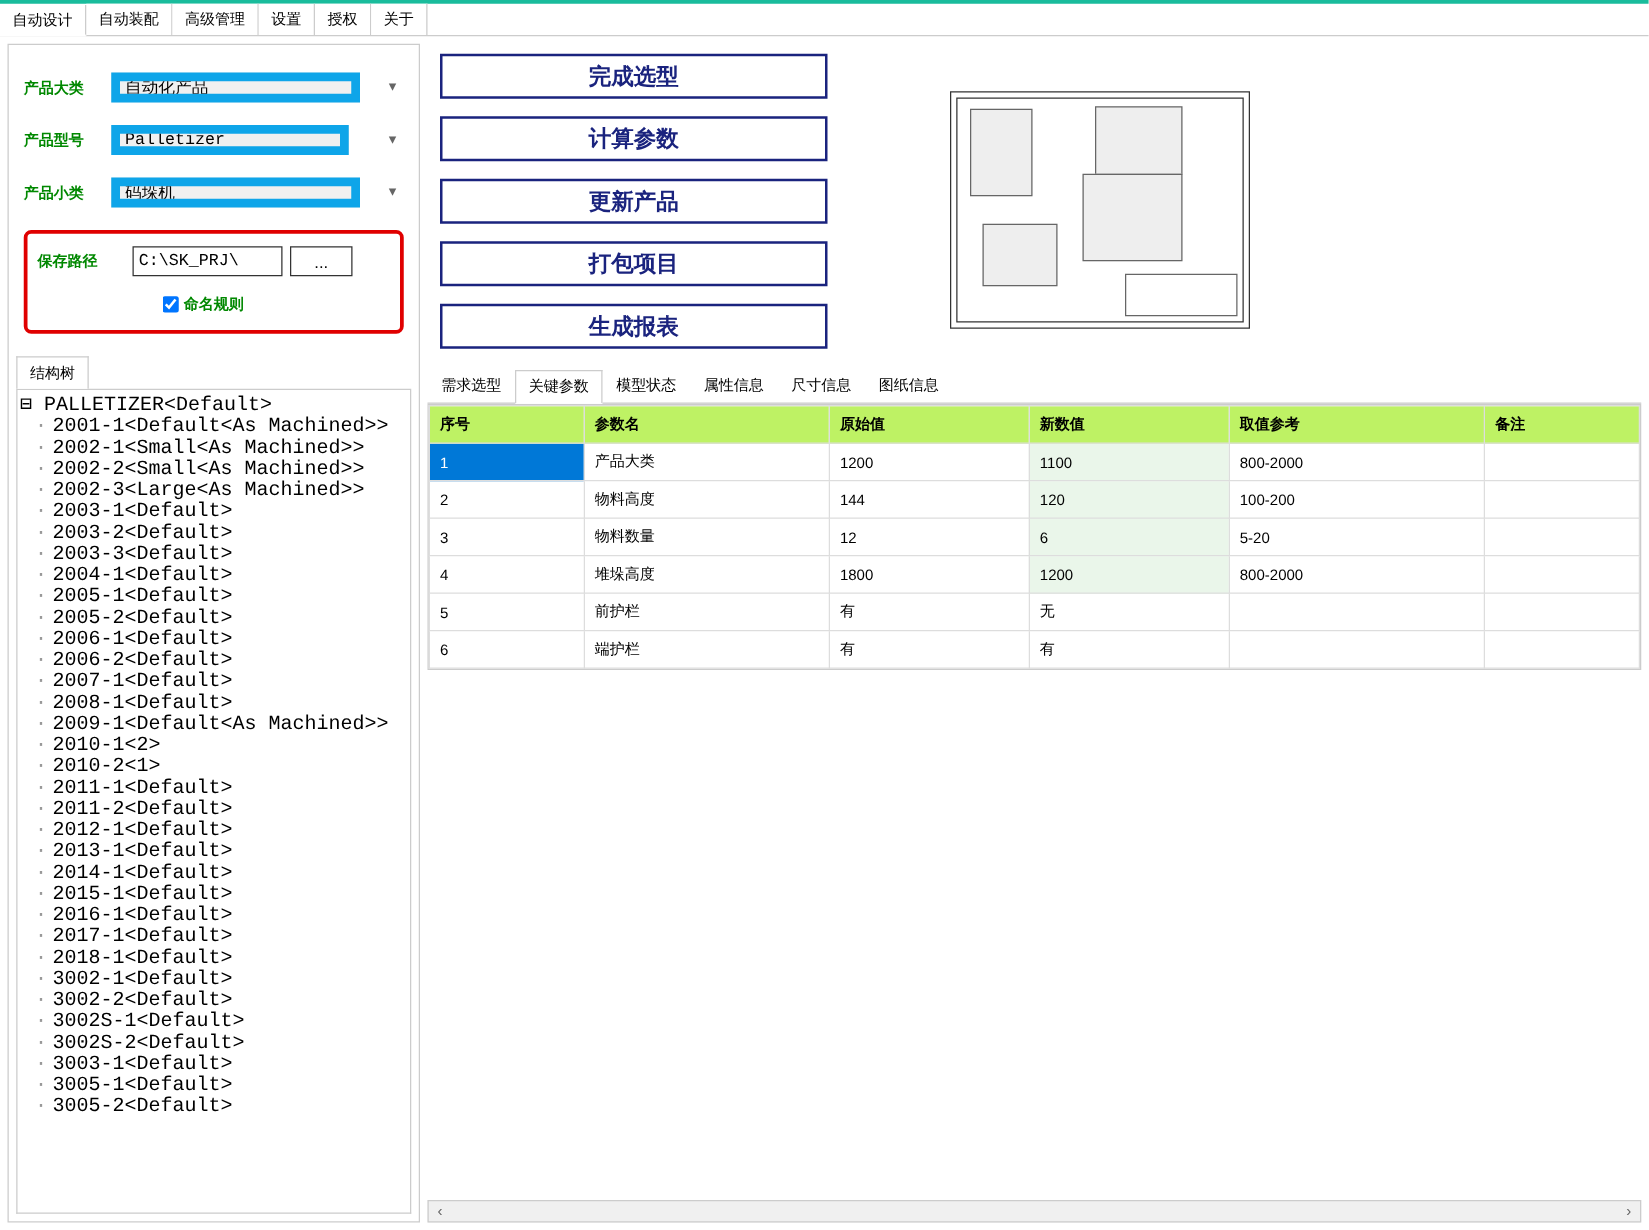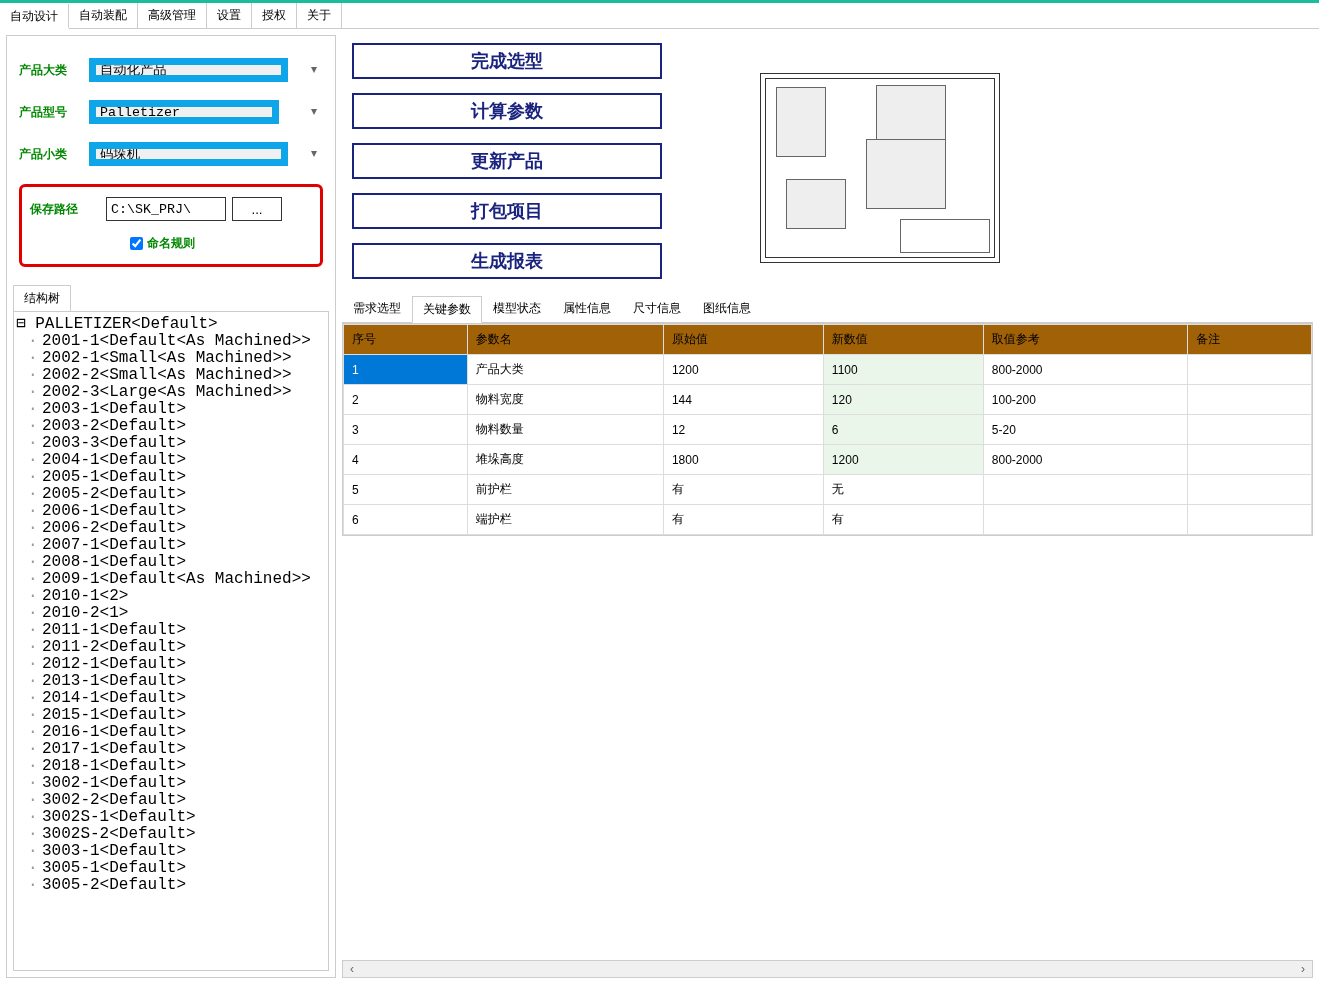--- a/index.html
+++ b/index.html
@@ -34,21 +34,21 @@
 .abtn { height: 36px; border: 2px solid #1a237e; background: #fff; color: #1a237e; font-weight: bold; font-size: 18px; cursor: pointer; }
 .preview { position: absolute; left: 760px; top: 70px; width: 240px; height: 190px; border: 1px solid #333; background: #fff; }
 .preview .inner { margin: 4px; border: 1px solid #333; height: calc(100% - 8px); position: relative; }
 .blueprint { position: absolute; background: #eee; border: 1px solid #666; }
 .rtabs { display: flex; border-bottom: 1px solid #ccc; margin-top: 8px; }
 .rtabs .rtab { padding: 4px 10px; border: 1px solid transparent; cursor: pointer; }
 .rtabs .rtab.active { border: 1px solid #ccc; border-bottom: 1px solid #fff; background: #fff; position: relative; top: 1px; }
 .grid { border: 1px solid #ccc; }
 .grid table { width: 100%; border-collapse: collapse; }
 .grid th, .grid td { border: 1px solid #ddd; padding: 6px 8px; text-align: left; font-weight: normal; }
-.grid th { background: #a16207; }
+.grid th { background: #bef264; font-weight: bold; }
 .grid tr.sel td:first-child { background: #0078d7; color: #fff; }
 .grid td.edited { background: #eaf6ea; }
 .scrollbar-bottom { height: 18px; background: #f0f0f0; border: 1px solid #ccc; margin-top: auto; display: flex; align-items: center; }
 .scrollbar-bottom .arrow { width: 18px; text-align: center; color: #666; cursor: pointer; }
 .scrollbar-bottom .track { flex: 1; }
 </style>
 </head>
 <body>
 
 <div class="window">
@@ -173,21 +173,21 @@
               <tr class="sel">
                 <td>1</td>
                 <td>产品大类</td>
                 <td>1200</td>
                 <td class="edited">1100</td>
                 <td>800-2000</td>
                 <td></td>
               </tr>
               <tr>
                 <td>2</td>
-                <td>物料宽度</td>
+                <td>物料高度</td>
                 <td>144</td>
                 <td class="edited">120</td>
                 <td>100-200</td>
                 <td></td>
               </tr>
               <tr>
                 <td>3</td>
                 <td>物料数量</td>
                 <td>12</td>
                 <td class="edited">6</td>

